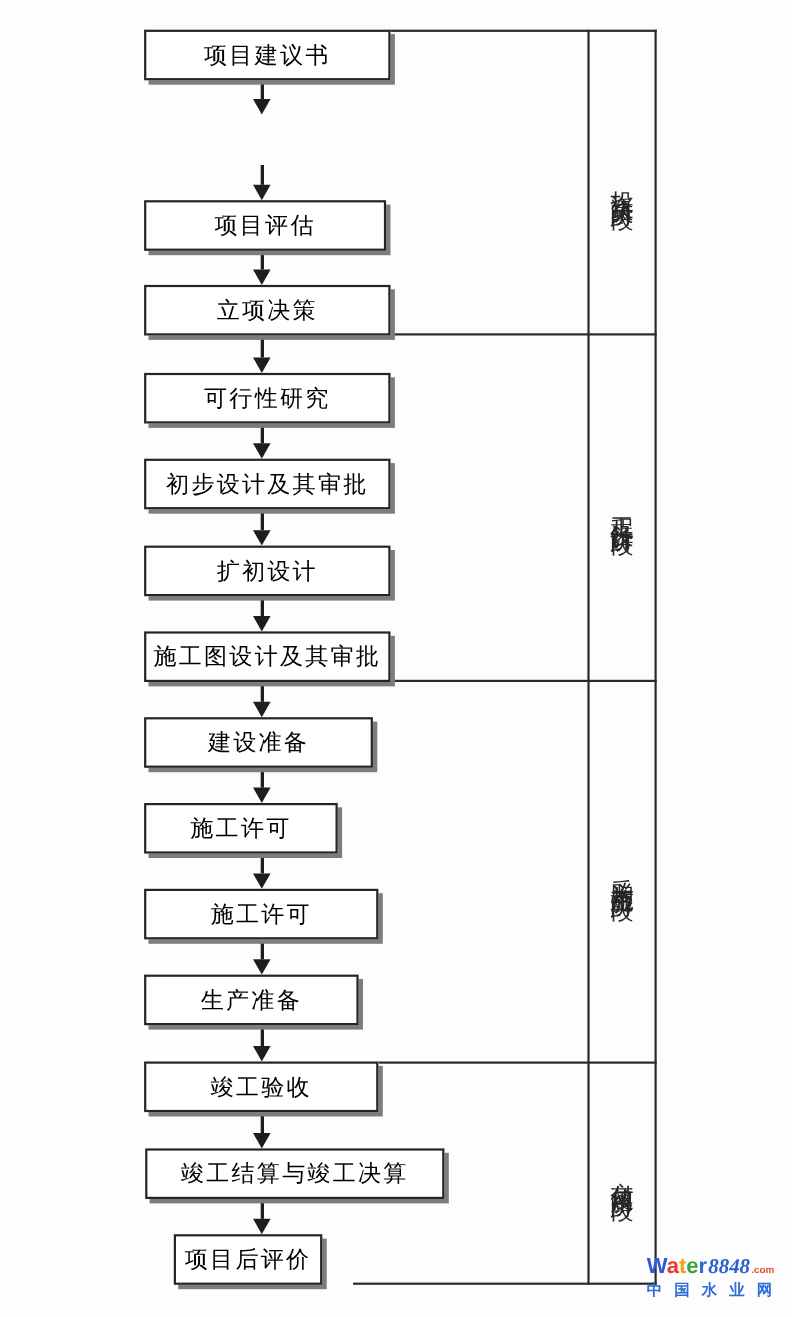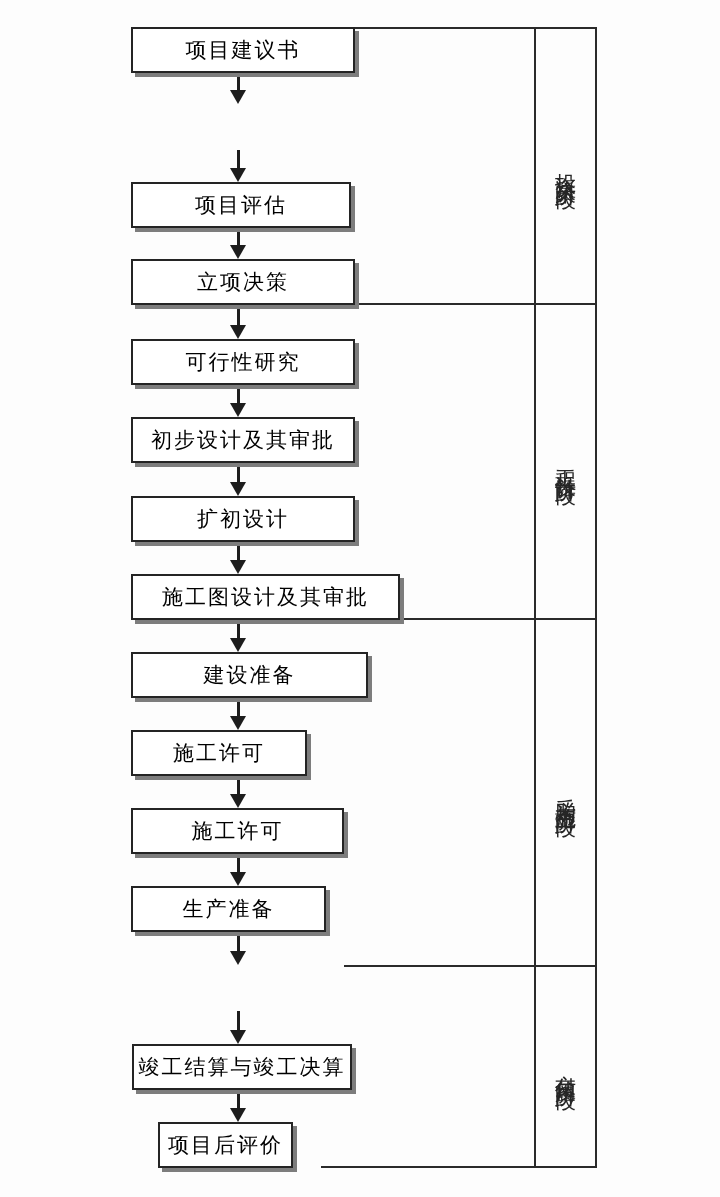--- a/index.html
+++ b/index.html
@@ -116,26 +116,27 @@
   <div class="phase-cell" style="top:967px; height:199px;">
     <span class="phase-label">交付使用阶段</span>
   </div>
 
   <div class="flow-box" style="left:131px; top:27px;   width:224px; height:46px;">项目建议书</div>
   <div class="flow-box" style="left:131px; top:182px;  width:220px; height:46px;">项目评估</div>
   <div class="flow-box" style="left:131px; top:259px;  width:224px; height:46px;">立项决策</div>
   <div class="flow-box" style="left:131px; top:339px;  width:224px; height:46px;">可行性研究</div>
   <div class="flow-box" style="left:131px; top:417px;  width:224px; height:46px;">初步设计及其审批</div>
   <div class="flow-box" style="left:131px; top:496px;  width:224px; height:46px;text-align:center;">扩初设计</div>
-  <div class="flow-box" style="left:131px; top:574px;  width:269px; height:46px;">施工图设计及其审批</div>
-  <div class="flow-box" style="left:131px; top:652px;  width:237px; height:46px;">建设准备</div>
+  <div class="flow-box" style="left:131px; top:574px;  width:224px; height:46px;">施工图设计及其审批</div>
+  <div class="flow-box" style="left:131px; top:652px;  width:208px; height:46px;">建设准备</div>
   <div class="flow-box" style="left:131px; top:730px;  width:176px; height:46px;">施工许可</div>
   <div class="flow-box" style="left:131px; top:808px;  width:213px; height:46px;">施工许可</div>
   <div class="flow-box" style="left:131px; top:886px;  width:195px; height:46px;">生产准备</div>
-  <div class="flow-box" style="left:132px; top:1044px; width:220px; height:46px;">竣工结算与竣工决算</div>
+  <div class="flow-box" style="left:131px; top:965px;  width:213px; height:46px;">竣工验收</div>
+  <div class="flow-box" style="left:132px; top:1044px; width:272px; height:46px;">竣工结算与竣工决算</div>
   <div class="flow-box" style="left:158px; top:1122px; width:135px; height:46px;">项目后评价</div>
 
   <div class="arrow" style="left:230px; top:73px;   height:31px;">
       <div class="stem"></div>
       <div class="head"></div>
     </div>
   <div class="arrow" style="left:230px; top:150px;  height:32px;">
       <div class="stem"></div>
       <div class="head"></div>
     </div>
@@ -181,14 +182,22 @@
     </div>
   <div class="arrow" style="left:230px; top:1011px; height:33px;">
       <div class="stem"></div>
       <div class="head"></div>
     </div>
   <div class="arrow" style="left:230px; top:1090px; height:32px;">
       <div class="stem"></div>
       <div class="head"></div>
     </div>
 
+  <div class="watermark">
+    <div class="wm-line1">
+      <span class="wm-word"><span style="color: rgb(43, 91, 215);">W</span><span style="color: rgb(226, 58, 46);">a</span><span style="color: rgb(242, 163, 12);">t</span><span style="color: rgb(56, 164, 61);">e</span><span style="color: rgb(43, 108, 215);">r</span></span>
+        <span class="wm-number" style="color: rgb(43, 95, 208);">8848</span>
+        <span class="wm-tld" style="color: rgb(226, 80, 46);">.com</span>
+    </div>
+    <div class="wm-subtitle" style="color: rgb(43, 108, 215);">中国水业网</div>
+  </div>
 
 </div>
 
 </body></html>

